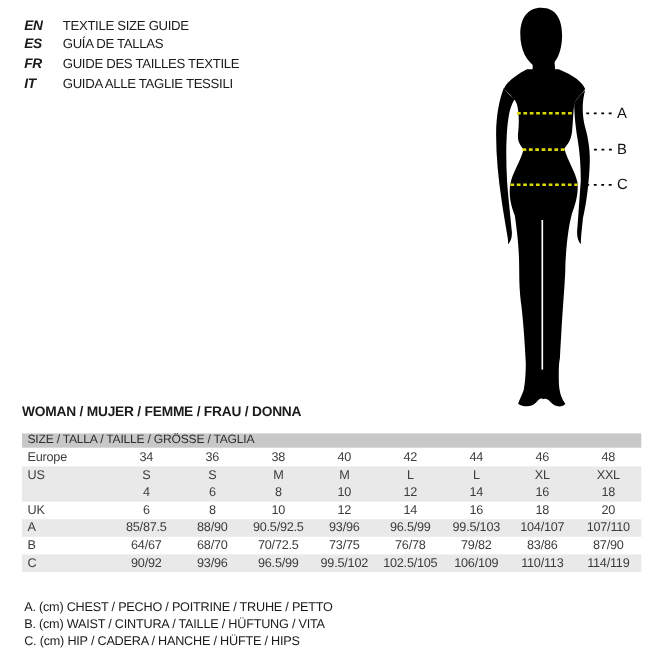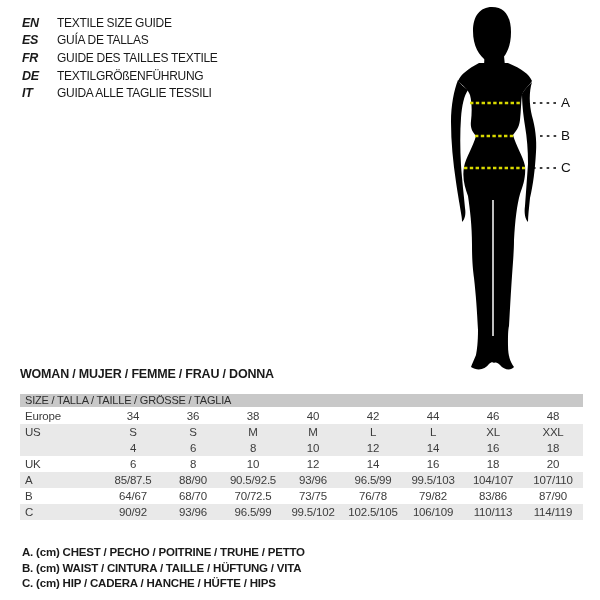--- a/index.html
+++ b/index.html
@@ -19,43 +19,39 @@
   
   .size-table{position:absolute;left:20px;top:394px;width:563px;}
   .thead{height:13px;line-height:13px;background:#c8c8c8;font-size:11px;font-weight:400;
          color:#2e2e2e;padding-left:5px;letter-spacing:-0.2px;margin-bottom:1px;}
   .trow{display:flex;height:16px;align-items:center;font-size:11.5px;color:#3c3c3c;letter-spacing:-0.2px;}
   .trow.shaded{background:#e9e9e9;}
   .tlabel{width:83px;padding-left:5px;box-sizing:border-box;}
   .tcell{flex:1;text-align:center;}
   
   .legend{position:absolute;left:22px;top:545px;}
-  .legend-line{height:15.5px;line-height:15.5px;font-weight:700;font-size:11.5px;letter-spacing:-0.2px;white-space:nowrap;}
+  .legend-line{height:15.5px;line-height:15.5px;font-weight:400;font-size:11.5px;letter-spacing:-0.2px;white-space:nowrap;}
 </style>
 </head>
 <body>
 
 <div class="page">
 
   <div class="lang-block">
       <div class="lang-row">
         <div class="lang-code">EN</div>
         <div class="lang-label">TEXTILE SIZE GUIDE</div>
       </div>
       <div class="lang-row">
         <div class="lang-code">ES</div>
         <div class="lang-label">GUÍA DE TALLAS</div>
       </div>
       <div class="lang-row">
         <div class="lang-code">FR</div>
         <div class="lang-label">GUIDE DES TAILLES TEXTILE</div>
-      </div>
-      <div class="lang-row">
-        <div class="lang-code">DE</div>
-        <div class="lang-label">TEXTILGRÖßENFÜHRUNG</div>
       </div>
       <div class="lang-row">
         <div class="lang-code">IT</div>
         <div class="lang-label">GUIDA ALLE TAGLIE TESSILI</div>
       </div>
     </div>
 
   <div class="figure">
     <svg width="190" height="380" viewBox="0 0 190 380">
 

